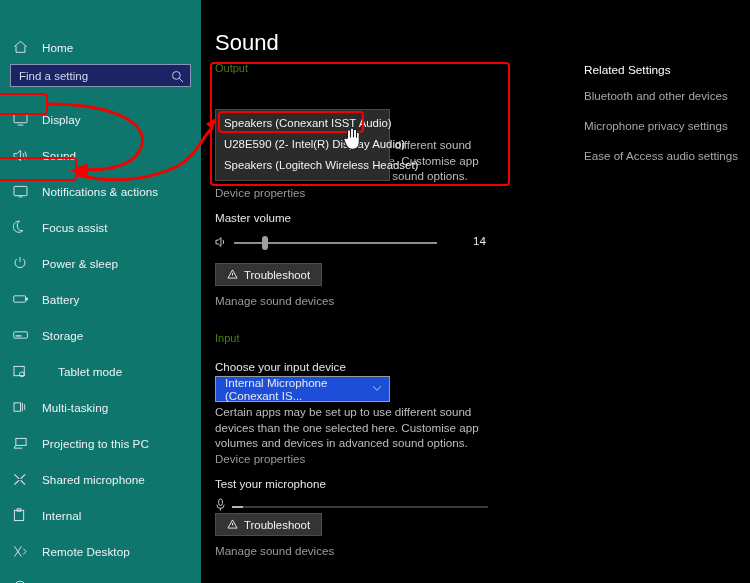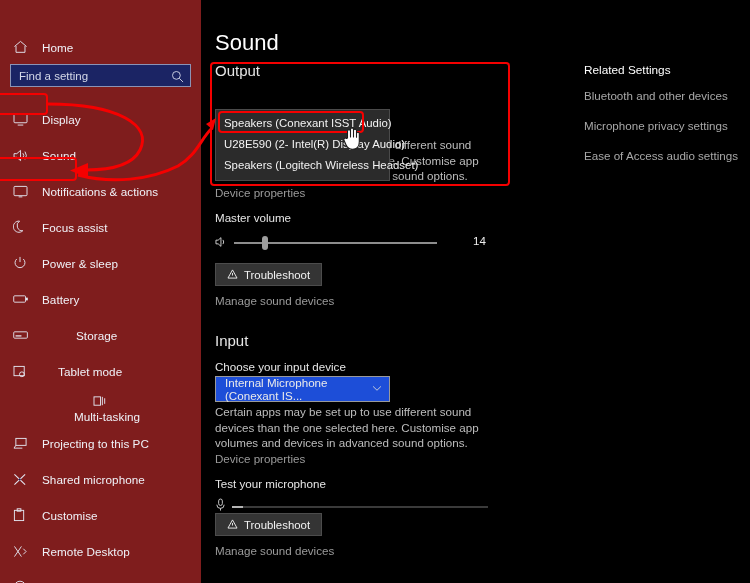--- a/index.html
+++ b/index.html
@@ -34,21 +34,21 @@
     width: 35px; height: 26px;
     display: flex; align-items: center; justify-content: center;
     color: #d8d8d8; font-size: 11px; line-height: 1;
   }
   .win-btn svg { display: block; }
 
   
   .sidebar {
     position: absolute; left: 0; top: 0;
     width: 226px; height: 583px;
-    background: #7f1d1d;
+    background: #0f766e;
   }
   .search-wrap {
     position: absolute; left: 10px; top: 64px;
     width: 181px; height: 23px;
     border: 1px solid #8b93b5;
     background: #1b2464;
     display: flex; align-items: center;
   }
   .search-wrap input {
     border: none; outline: none; background: transparent;
@@ -82,21 +82,21 @@
     position: absolute; left: 201px; top: 0;
     width: 549px; height: 583px;
     background: #000;
   }
   .page-title {
     position: absolute; left: 14px; top: 30px;
     font-size: 22px; color: #fff; font-weight: 400;
   }
 
   .section-head {
-    font-size: 15px; color: #e5e5e5; font-weight: 400;
+    font-size: 11px; color: #4d7c0f; font-weight: 400;
   }
   .label {
     font-size: 11.6px; color: #e6e6e6;
   }
   .body-text {
     font-size: 11.6px; color: #bdbdbd; line-height: 15.5px;
   }
   .link {
     font-size: 11.6px; color: #9b9b9b;
   }
@@ -293,41 +293,41 @@
       <div class="nav-item" style="margin-top:6px;">
         <span class="nav-ico">
           <svg width="16" height="10" viewBox="0 0 17 11">
               <rect x="0.5" y="2" width="13" height="7" rx="1" fill="none" stroke="currentColor" stroke-width="1"></rect>
               <rect x="14" y="4" width="2" height="3" fill="currentColor"></rect>
             </svg>
         </span>
         <span>Battery</span>
       </div>
 
-      <div class="nav-item" style="margin-top:6px;gap:34px;">
+      <div class="nav-item" style="margin-top:6px;">
         <span class="nav-ico">
           <svg width="16" height="10" viewBox="0 0 17 11">
               <rect x="0.5" y="2" width="15" height="7" rx="1" fill="none" stroke="currentColor" stroke-width="1"></rect>
               <line x1="2.5" y1="6.5" x2="9" y2="6.5" stroke="currentColor" stroke-width="1.4"></line>
             </svg>
         </span>
         <span>Storage</span>
       </div>
 
       <div class="nav-item" style="margin-top:6px;gap:16px;">
         <span class="nav-ico">
           <svg width="15" height="13" viewBox="0 0 16 14">
               <rect x="1" y="1.5" width="11" height="10" fill="none" stroke="currentColor" stroke-width="1"></rect>
               <circle cx="9.5" cy="10" r="2.6" fill="none" stroke="currentColor" stroke-width="1"></circle>
             </svg>
         </span>
         <span>Tablet mode</span>
       </div>
 
-      <div class="nav-item" style="margin-top:6px;flex-direction:column;">
+      <div class="nav-item" style="margin-top:6px;">
         <span class="nav-ico">
           <svg width="15" height="13" viewBox="0 0 16 14">
               <rect x="1" y="2" width="7" height="9" fill="none" stroke="currentColor" stroke-width="1"></rect>
               <line x1="10" y1="2" x2="10" y2="11" stroke="currentColor" stroke-width="1"></line>
               <line x1="12.5" y1="3.5" x2="12.5" y2="9.5" stroke="currentColor" stroke-width="1"></line>
             </svg>
         </span>
         <span>Multi-tasking</span>
       </div>
 
@@ -352,21 +352,21 @@
         <span>Shared microphone</span>
       </div>
 
       <div class="nav-item" style="margin-top:6px;">
         <span class="nav-ico">
           <svg width="13" height="14" viewBox="0 0 14 15">
               <rect x="1.5" y="2.5" width="10" height="11" fill="none" stroke="currentColor" stroke-width="1"></rect>
               <rect x="4.5" y="0.8" width="4" height="2.6" fill="none" stroke="currentColor" stroke-width="1"></rect>
             </svg>
         </span>
-        <span>Customise</span>
+        <span>Internal</span>
       </div>
 
       <div class="nav-item" style="margin-top:6px;">
         <span class="nav-ico">
           <svg width="15" height="13" viewBox="0 0 16 14">
               <path d="M1.5 1.5 L9 12.5" fill="none" stroke="currentColor" stroke-width="1"></path>
               <path d="M9 1.5 L1.5 12.5" fill="none" stroke="currentColor" stroke-width="1"></path>
               <path d="M11 4 L14 7 L11 10" fill="none" stroke="currentColor" stroke-width="1"></path>
             </svg>
         </span>

